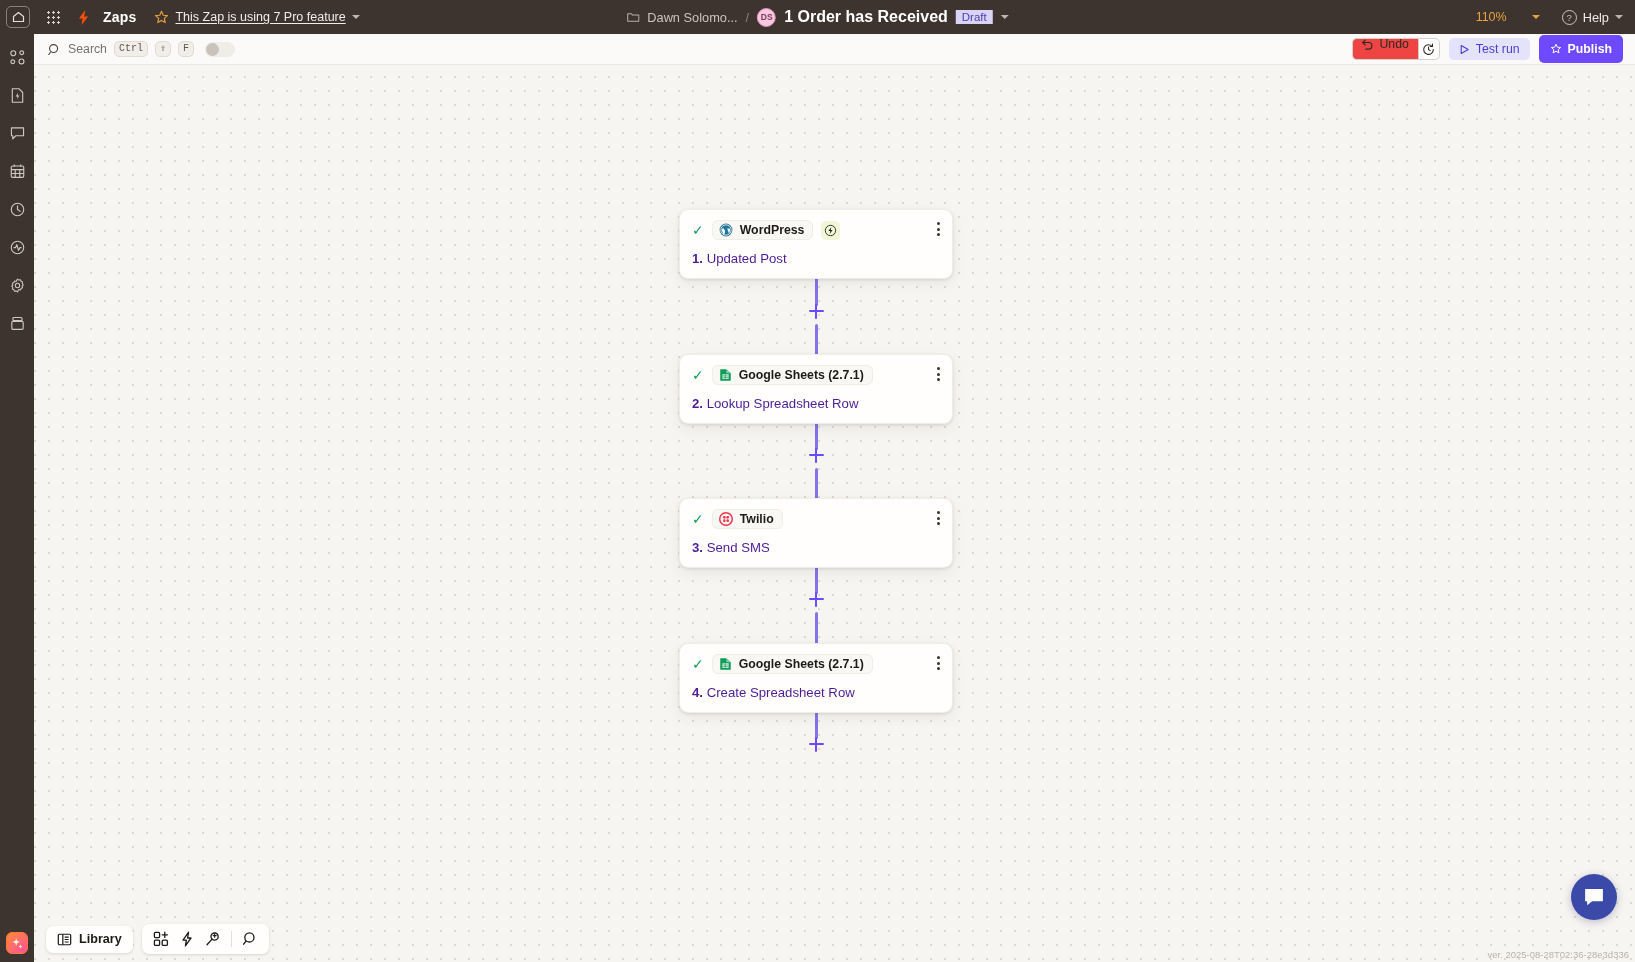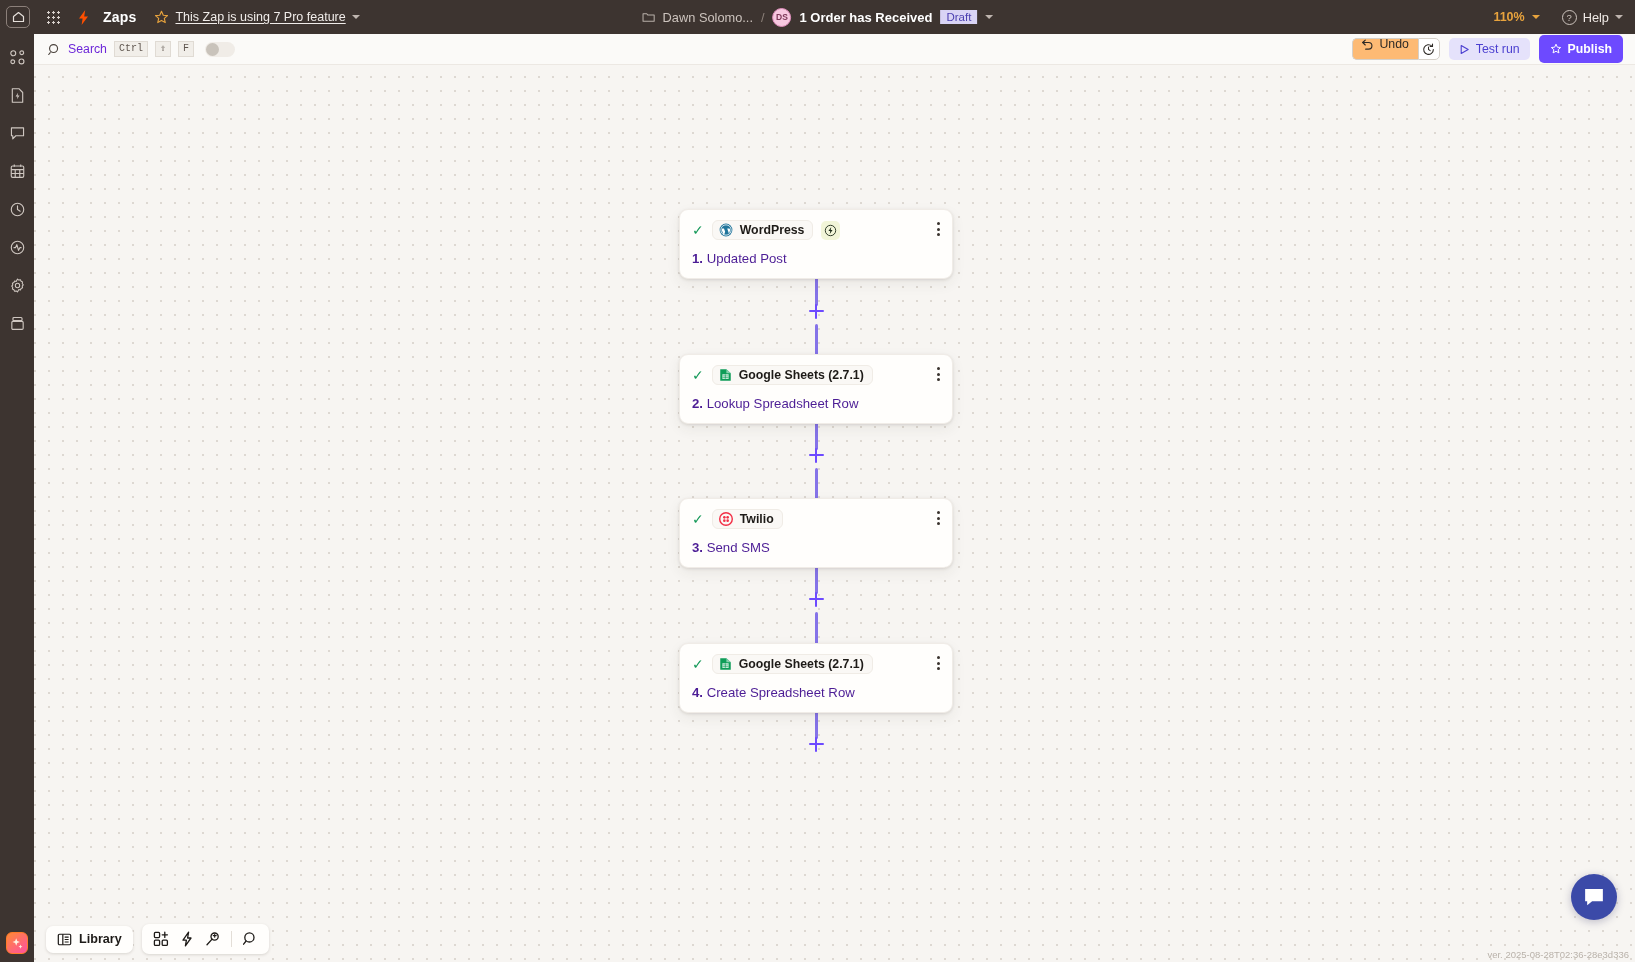--- a/index.html
+++ b/index.html
@@ -46,27 +46,27 @@
     position: absolute; left: 50%; transform: translateX(-50%);
     display: flex; align-items: center; gap: 8px; font-size: 12.8px;
   }
   .folder-name { color: #ccc3bd; }
   .slash { color: #8c807a; }
   .avatar-pill {
     width: 19px; height: 19px; border-radius: 50%;
     background: #f7c8e0; border: 1.5px solid #e08ebc; color: #7c3858;
     font-size: 8.5px; font-weight: bold; display: flex; align-items: center; justify-content: center;
   }
-  .zap-title { color: #ffffff; font-weight: bold; font-size: 13px; }
+  .zap-title { color: #ffffff; font-weight: bold; font-size: 16px; }
   .draft-badge {
     background: #d9d4f5; color: #4b3fb0; font-size: 11.5px; padding: 1px 6px; border-radius: 0;
   }
 
   .tb-right { position: absolute; right: 12px; display: flex; align-items: center; gap: 22px; }
-  .zoom-ctl { display: flex; align-items: center; gap: 7px; color: #e8a33d; font-size: 12.5px; font-weight: bold; }
+  .zoom-ctl { display: flex; align-items: center; gap: 25px; color: #e8a33d; font-size: 12.5px; font-weight: normal; }
   .help-ctl { display: flex; align-items: center; gap: 6px; color: #efe9e5; font-size: 12.8px; }
   .circle-q {
     width: 15px; height: 15px; border-radius: 50%; border: 1.3px solid #cdc4be;
     font-size: 9.5px; display: flex; align-items: center; justify-content: center; color: #cdc4be;
   }
 
   
   .rail {
     position: absolute; left: 0; top: 34px; width: 34px; height: 928px;
     background: #3d3430; display: flex; flex-direction: column; align-items: center;
@@ -84,36 +84,36 @@
     overflow: hidden;
   }
 
   
   .searchstrip {
     position: absolute; left: 34px; top: 34px; width: 1601px; height: 31px;
     background: #fbfaf8; border-bottom: 1px solid #ece8e3; display: flex; align-items: center;
     z-index: 20;
   }
   .search-wrap { display: flex; align-items: center; gap: 7px; padding-left: 14px; }
-  .search-text { font-size: 12.3px; color: #6d28d9; }
+  .search-text { font-size: 12.3px; color: #737373; }
   .kbd {
-    background: #f1eee9; border: 1px solid #e0dbd4; border-radius: 0;
+    background: #f1eee9; border: 1px solid #e0dbd4; border-radius: 5px;
     font-family: "Liberation Mono", monospace; font-size: 10px; color: #5f564f;
     padding: 1px 4px; line-height: 12px;
   }
   .kbd.sq { padding: 1px 4px; }
   .toggle-pill { width: 30px; height: 15px; border-radius: 8px; background: #f0ece7; position: relative; margin-left: 4px; }
   .toggle-pill::after { content:''; position:absolute; left:1px; top:1px; width:13px; height:13px; border-radius:50%; background:#c9c3bb; }
 
   .strip-right { position: absolute; right: 12px; display: flex; align-items: center; gap: 9px; }
   .undo-group { display: flex; align-items: stretch; }
   .btn-undo {
     display: flex; align-items: center; gap: 5px;
     border: 1px solid #d5d0c9; border-right: none; border-radius: 5px 0 0 5px;
-    background: #fdba74; padding: 3px 9px 14px 8px; font-size: 12.3px; color: #2e2a26; height: 22px;
+    background: #ef4444; padding: 3px 9px 14px 8px; font-size: 12.3px; color: #2e2a26; height: 22px;
   }
   .btn-redo {
     border: 1px solid #d5d0c9; border-radius: 0 5px 5px 0; background: #fff;
     width: 22px; height: 22px; display:flex; align-items:center; justify-content:center;
   }
   .btn-testrun {
     display: flex; align-items: center; gap: 6px; background: #e5e2fb; color: #4b3fd0;
     border: none; border-radius: 5px; padding: 3px 10px; font-size: 12.3px; height: 22px;
   }
   .btn-publish {

